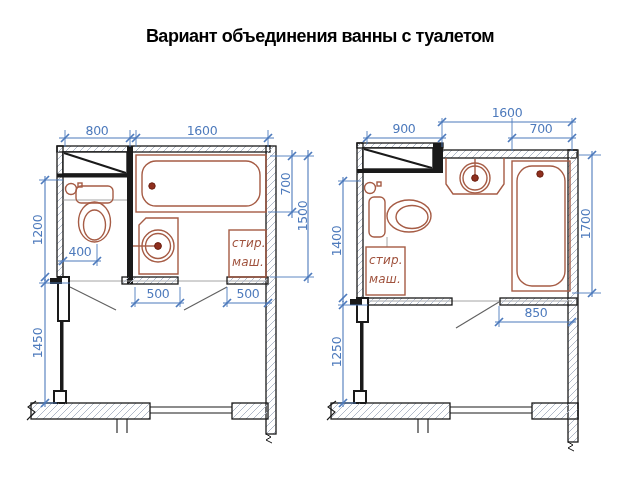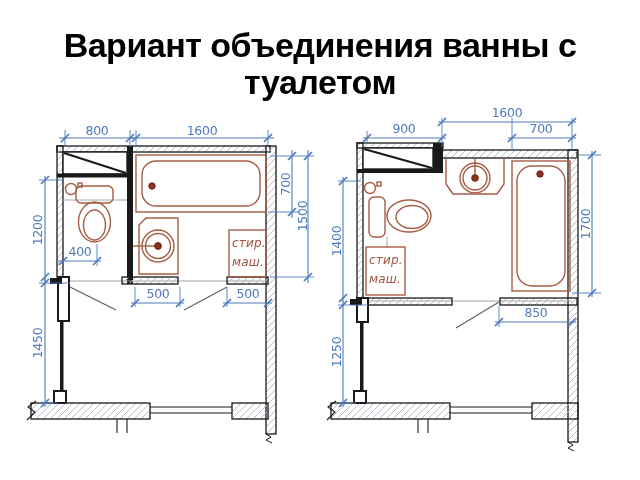--- a/index.html
+++ b/index.html
@@ -1,19 +1,19 @@
 <!DOCTYPE html>
 <html><head>
 <meta charset="utf-8">
 <style>
   html,body{margin:0;padding:0;background:#ffffff;}
   .stage{position:relative;width:640px;height:480px;background:#fff;overflow:hidden;
          font-family:"Liberation Sans", sans-serif;}
   .title{position:absolute;top:27px;left:0;width:640px;text-align:center;
-         font-size:34px;font-weight:bold;color:#000;letter-spacing:-0.5px;margin:0;line-height:1.1;}
+         font-size:18px;font-weight:bold;color:#000;letter-spacing:-0.5px;margin:0;line-height:1.1;}
   svg{position:absolute;top:0;left:0;}
   .dimtxt{font-family:"DejaVu Sans", sans-serif;font-size:12.5px;fill:#4d7abc;letter-spacing:-0.3px;}
   .fixtxt{font-family:"DejaVu Sans", sans-serif;font-size:12px;font-style:italic;fill:#a0523d;letter-spacing:0.2px;}
   .wall{fill:url(#hatch);stroke:#1a1a1a;stroke-width:1.3;}
   .solidwall{fill:#1a1a1a;stroke:none;}
   .pier{fill:#ffffff;stroke:#1a1a1a;stroke-width:2;}
   .fix{fill:none;stroke:#a65c45;stroke-width:1.4;}
   .dot{fill:#8f2f1e;stroke:#6b1f10;stroke-width:1;}
   .dim{stroke:#4d7abc;stroke-width:1.1;fill:none;}
   .tick{stroke:#4d7abc;stroke-width:1.7;}

